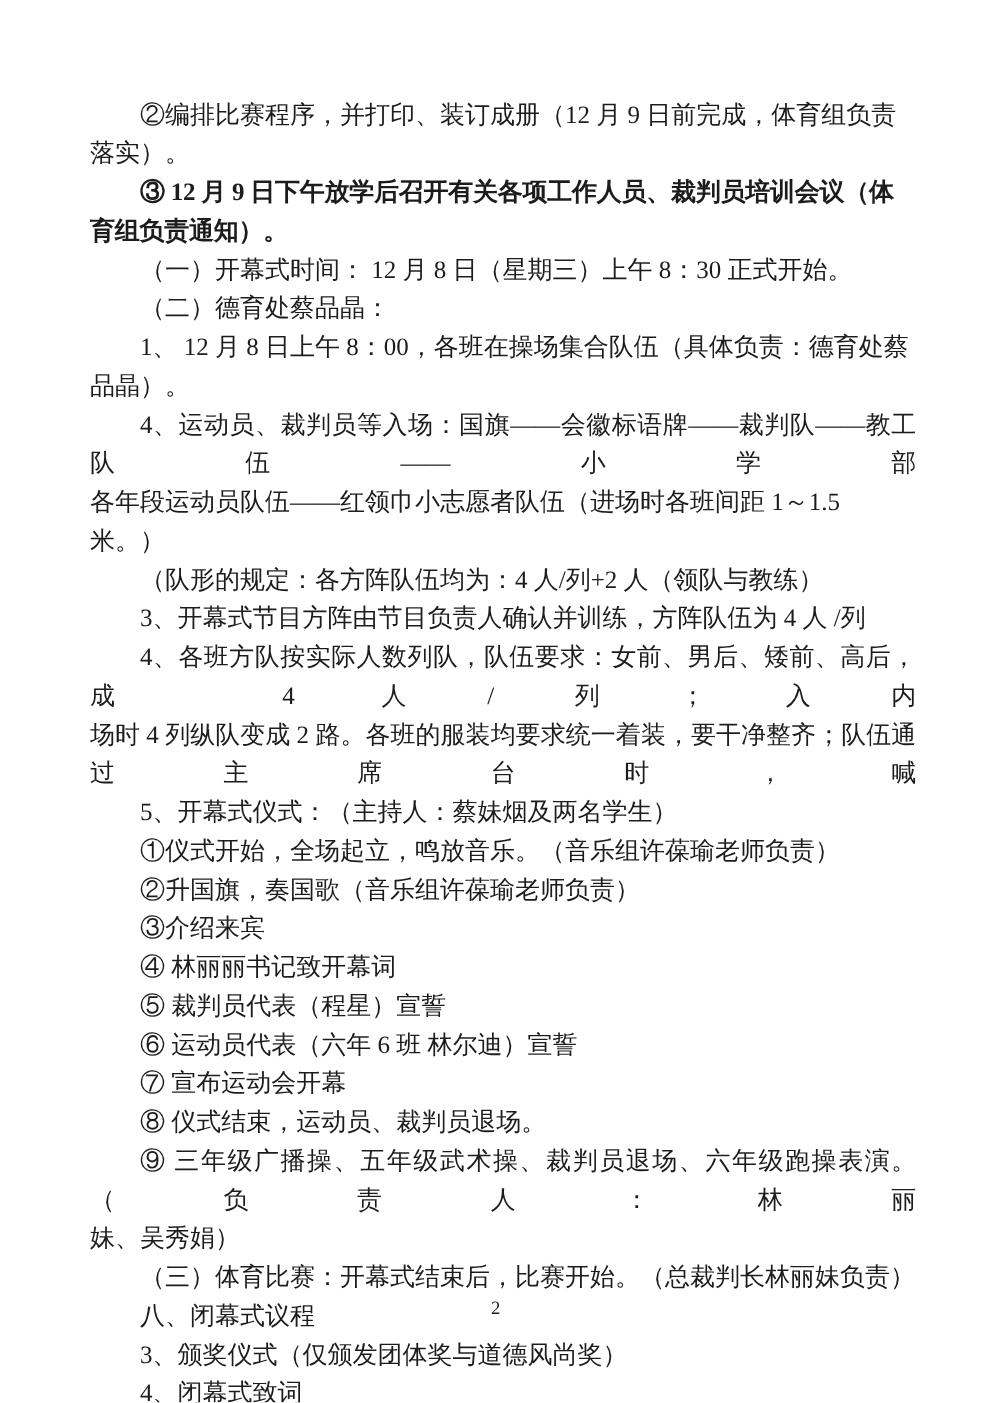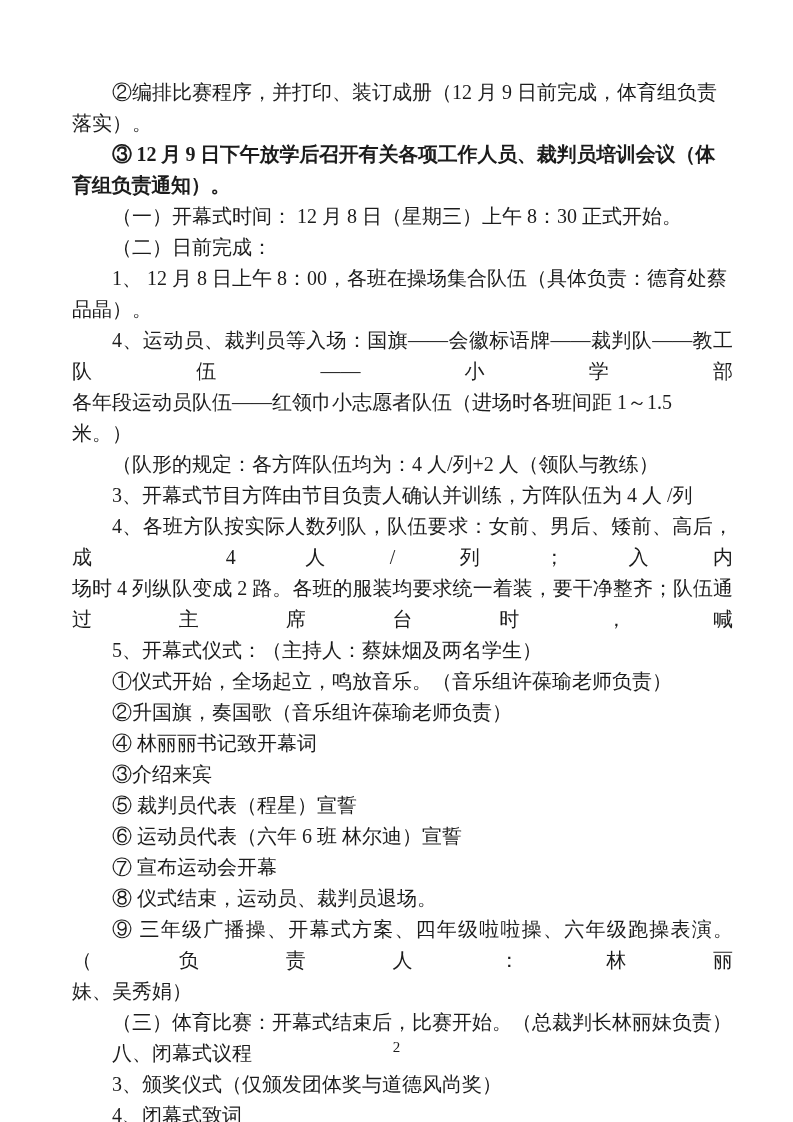--- a/index.html
+++ b/index.html
@@ -53,38 +53,38 @@
   }
 </style>
 </head>
 <body>
 
 <div class="page">
   <div class="content">
     <p class="ln ind">②编排比赛程序，并打印、装订成册（12 月 9 日前完成，体育组负责落实）。</p>
     <p class="ln ind tight">③ 12 月 9 日下午放学后召开有关各项工作人员、裁判员培训会议（体育组负责通知）。</p>
     <p class="ln ind">（一）开幕式时间： 12 月 8 日（星期三）上午 8：30 正式开始。</p>
-    <p class="ln ind">（二）日前完成：</p>
+    <p class="ln ind">（二）德育处蔡品晶：</p>
     <p class="ln ind">1、 12 月 8 日上午 8：00，各班在操场集合队伍（具体负责：德育处蔡品晶）。</p>
     <p class="ln ind stretch">4、运动员、裁判员等入场：国旗——会徽标语牌——裁判队——教工队伍——小学部</p>
     <p class="ln">各年段运动员队伍——红领巾小志愿者队伍（进场时各班间距 1～1.5 米。）</p>
     <p class="ln ind">（队形的规定：各方阵队伍均为：4 人/列+2 人（领队与教练）</p>
     <p class="ln ind">3、开幕式节目方阵由节目负责人确认并训练，方阵队伍为 4 人 /列</p>
     <p class="ln ind stretch">4、各班方队按实际人数列队，队伍要求：女前、男后、矮前、高后，成 4 人/列；入内</p>
     <p class="ln stretch">场时 4 列纵队变成 2 路。各班的服装均要求统一着装，要干净整齐；队伍通过主席台时，喊</p>
     <p class="ln ind">5、开幕式仪式：（主持人：蔡妹烟及两名学生）</p>
     <p class="ln ind">①仪式开始，全场起立，鸣放音乐。（音乐组许葆瑜老师负责）</p>
     <p class="ln ind">②升国旗，奏国歌（音乐组许葆瑜老师负责）</p>
+    <p class="ln ind">③介绍来宾</p>
     <p class="ln ind">④ 林丽丽书记致开幕词</p>
-    <p class="ln ind">③介绍来宾</p>
     <p class="ln ind">⑤ 裁判员代表（程星）宣誓</p>
     <p class="ln ind">⑥ 运动员代表（六年 6 班 林尔迪）宣誓</p>
     <p class="ln ind">⑦ 宣布运动会开幕</p>
     <p class="ln ind">⑧ 仪式结束，运动员、裁判员退场。</p>
-    <p class="ln ind stretch">⑨ 三年级广播操、开幕式方案、四年级啦啦操、六年级跑操表演。（负责人：林丽</p>
+    <p class="ln ind stretch">⑨ 三年级广播操、五年级武术操、裁判员退场、六年级跑操表演。（负责人：林丽</p>
     <p class="ln">妹、吴秀娟）</p>
     <p class="ln ind">（三）体育比赛：开幕式结束后，比赛开始。（总裁判长林丽妹负责）</p>
     <p class="ln ind">八、闭幕式议程</p>
     <p class="ln ind">3、颁奖仪式（仅颁发团体奖与道德风尚奖）</p>
     <p class="ln ind">4、闭幕式致词</p>
     <p class="ln ind">5、宣布闭幕</p>
   </div>
   <div class="footer">
     <span>2</span>
   </div>

